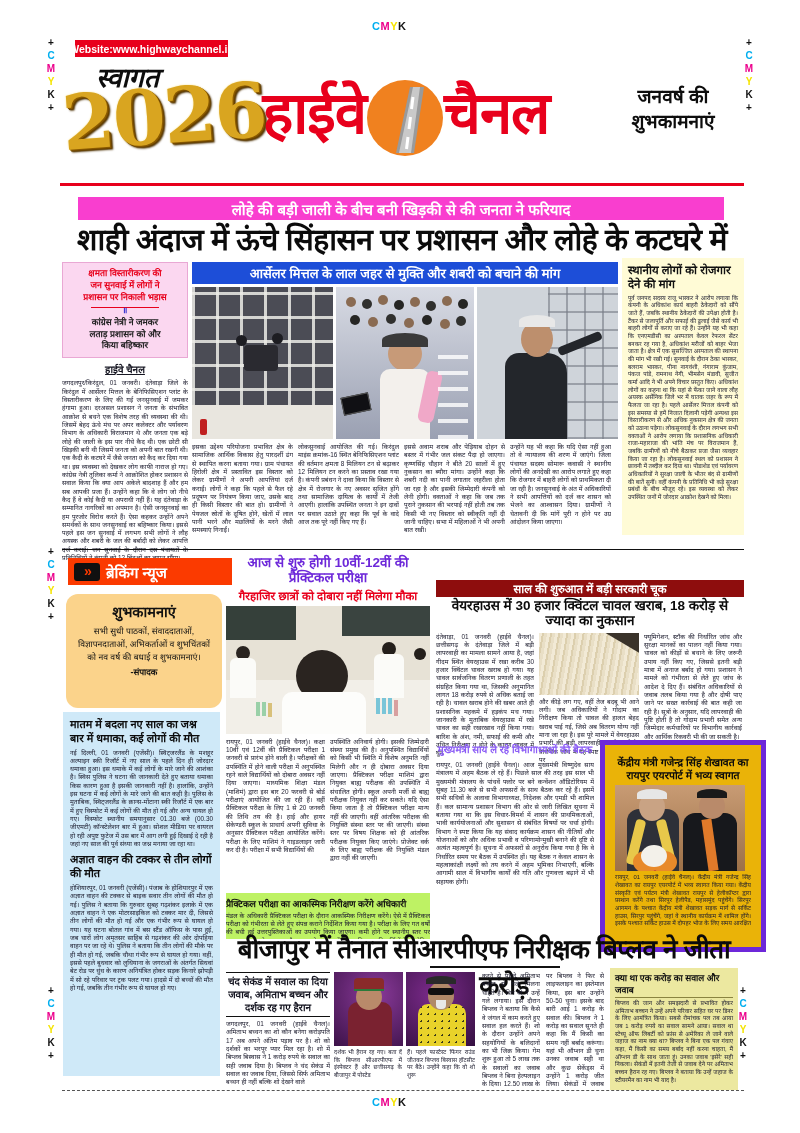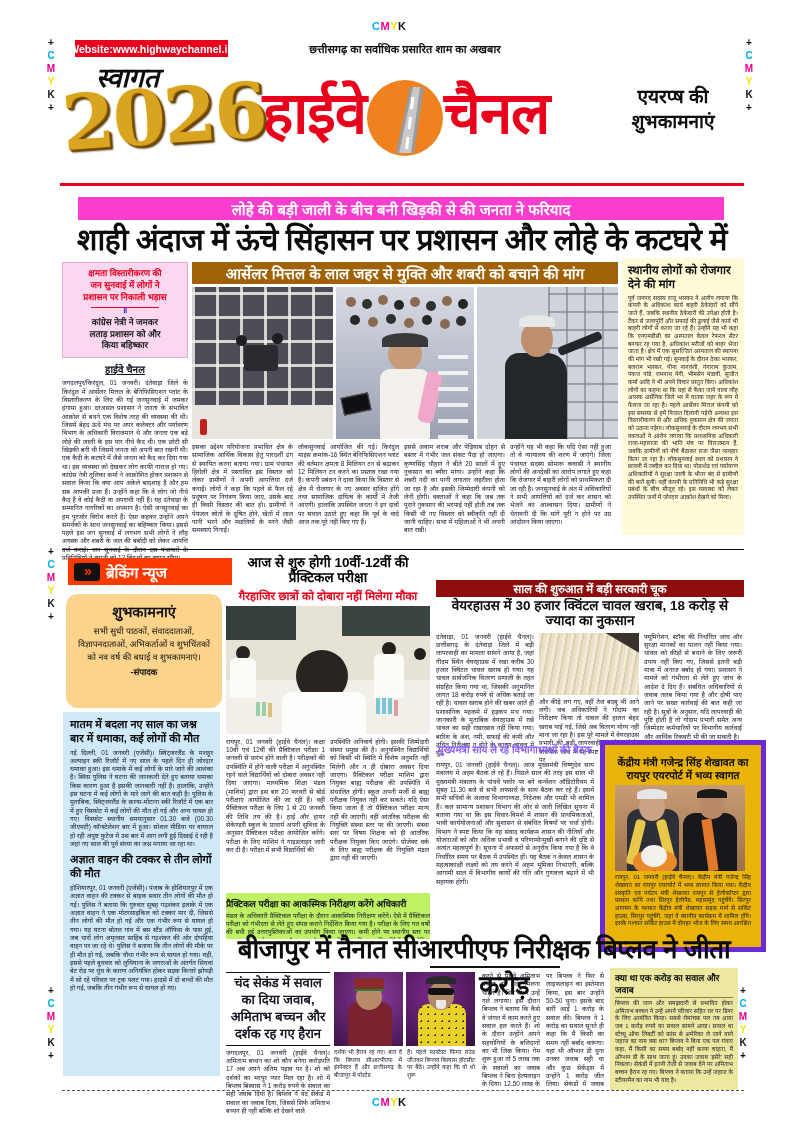--- a/index.html
+++ b/index.html
@@ -33,50 +33,50 @@
   
   .strap{background:#f93ecf;color:#fff;font-weight:bold;font-size:15px;
          display:flex;align-items:center;justify-content:center;}
   .mainhead{font-size:30px;font-weight:bold;color:#0b0b0b;letter-spacing:-0.5px;line-height:1.05;}
   .pinkbox{background:#fbd7f0;border:1px solid #e9a8d4;padding:5px 20px;}
   .pinkbox .l1{color:#e8001c;font-weight:bold;font-size:8.8px;line-height:1.35;text-align:center;}
   .pinkbox .div{border-top:1.5px solid #e8001c;margin:3px 8px 1px;text-align:center;
                 color:#2222cc;font-weight:bold;font-size:8px;line-height:6px;}
   .pinkbox .l2{color:#222;font-weight:bold;font-size:8.8px;line-height:1.35;text-align:center;margin-top:3px;}
   .byline{font-size:10px;font-weight:bold;text-decoration:underline;text-align:center;margin:4px 0 3px;}
-  .blackstrap{background:#a16207;color:#fff;font-weight:bold;font-size:15px;
+  .blackstrap{background:#1d4ed8;color:#fff;font-weight:bold;font-size:13px;
               display:flex;align-items:center;justify-content:center;}
   .photo{position:relative;overflow:hidden;background:#888;}
   .sidebar-y{background:#fffbd6;padding:6px 6px;}
   .sidebar-y h3{margin:0 0 3px;font-size:11.5px;line-height:1.2;color:#101010;}
   
   .breaking{background:#fb3a00;display:flex;align-items:center;gap:6px;padding:0 6px;}
   .breaking .ic{width:26px;height:18px;background:#101010;border-radius:3px;color:#fb3a00;
                 font-weight:bold;font-size:14px;line-height:17px;text-align:center;letter-spacing:-2px;}
   .breaking .lb{color:#fff;font-weight:bold;font-size:15px;}
   .wishes{background:#fbd38b;border-radius:12px;padding:7px 8px;text-align:center;}
   .wishes h3{margin:0 0 4px;font-size:14.5px;color:#101010;}
   .wishes p{margin:0;font-size:8.6px;line-height:1.5;color:#101010;}
   .wishes .sign{font-weight:bold;margin-top:2px;}
   .bluebox{background:#cfe9f8;padding:6px 7px;}
   .bluebox h3{margin:0 0 3px;font-size:11px;line-height:1.25;color:#0c0c0c;}
-  .exam-head{font-size:13.5px;font-weight:bold;color:#000000;line-height:1.1;}
+  .exam-head{font-size:13.5px;font-weight:bold;color:#6d28d9;line-height:1.1;}
   .exam-sub{font-size:11.5px;font-weight:bold;color:#e8001c;}
   .yellowbox{background:#bef264;padding:4px 0;}
   .yellowbox h4{margin:0 0 2px;font-size:9px;color:#101010;}
   .topper{background:#8e0d0d;color:#fff;font-weight:bold;font-size:11.5px;
           display:flex;align-items:center;justify-content:center;}
   .ware-head{font-size:13.5px;font-weight:bold;color:#0b0b0b;line-height:1.1;}
   .cm-head{font-size:10px;font-weight:bold;color:#8b5cf6;line-height:1.2;}
   .bluframe{border:5px solid #6d28d9;padding:10px;background:#eab308;}
   .bluframe h3{margin:1px 0 3px;font-size:10.5px;line-height:1.25;color:#0b0b0b;text-align:center;}
   
   .kbc-head{font-size:26px;font-weight:bold;color:#0b0b0b;letter-spacing:-0.5px;}
   .kbc-sub{border-top:1.5px solid #101010;border-bottom:1.5px solid #101010;
-           font-size:13px;font-weight:bold;text-align:center;padding:2px 0;line-height:1.3;}
+           font-size:10px;font-weight:bold;text-align:center;padding:2px 0;line-height:1.3;}
   .ybox2{background:#ece8a0;padding:4px 5px;}
   .ybox2 h4{margin:0 0 2px;font-size:8.8px;color:#101010;border-bottom:1px solid #8a8440;padding-bottom:1px;}
   .dashrule{border-top:1.5px dashed #555;}
   .hline{background:#111;}
   
   .fig{position:absolute;}
 </style>
 </head>
 <body>
 
@@ -125,40 +125,39 @@
       <span class="c">C</span>
       <span class="m">M</span>
       <span class="y">Y</span>
       <span class="k">K</span>
       <span>+</span>
     </div>
 
   <div class="abs webbox" style="left:75px;top:40px;width:153px;height:17px;">
     <span>Website:www.highwaychannel.in</span>
   </div>
-  <div class="abs tagline ctr" style="left:270px;top:41px;width:270px;">छत्तीसगढ़ का सर्वाधिक प्रसारित शाम का अखबार</div>
 
   <div class="abs swagat" style="left:96px;top:58px;">स्वागत</div>
   <div class="abs gold" style="left:62px;top:72px;">2026</div>
 
   <div class="abs" style="left:208px;top:70px;width:396px;height:95px;display:flex;align-items:center;justify-content:center;font-family:Liberation Mono, monospace;">
     <span class="logo-big">हाईवे</span>
     <span style="display:inline-block;width:78px;height:78px;">
       <svg width="78" height="78" viewBox="0 0 78 78">
         <circle cx="39" cy="39" r="38" fill="#f0811f"></circle>
         <path d="M30 74 L48 74 L58 8 L44 8 Z" fill="#9a9a9a"></path>
         <path d="M33 74 L45 74 L54 8 L47 8 Z" fill="#c9c9c9"></path>
         <path d="M40.5 70 L42 58 M43 50 L44.5 38 M45.5 30 L47 18" stroke="#ffffff" stroke-width="3" fill="none"></path>
       </svg>
     </span>
     <span class="logo-big">चैनल</span>
   </div>
 
   <div class="abs greet ctr" style="left:598px;top:84px;width:150px;">
-    <div>एयरप्ष की</div>
+    <div>जनवर्ष की</div>
     <div>शुभकामनाएं</div>
   </div>
 
   <div class="abs redrule" style="left:60px;top:183px;width:684px;height:3px;"></div>
 
   <div class="abs strap" style="left:78px;top:197px;width:646px;height:23px;">लोहे की बड़ी जाली के बीच बनी खिड़की से की जनता ने फरियाद</div>
   <div class="abs mainhead ctr" style="left:60px;top:224px;width:684px;">शाही अंदाज में ऊंचे सिंहासन पर प्रशासन और लोहे के कटघरे में जनता</div>
 
   <div class="abs" style="left:62px;top:262px;width:126px;">
     <div class="pinkbox">

